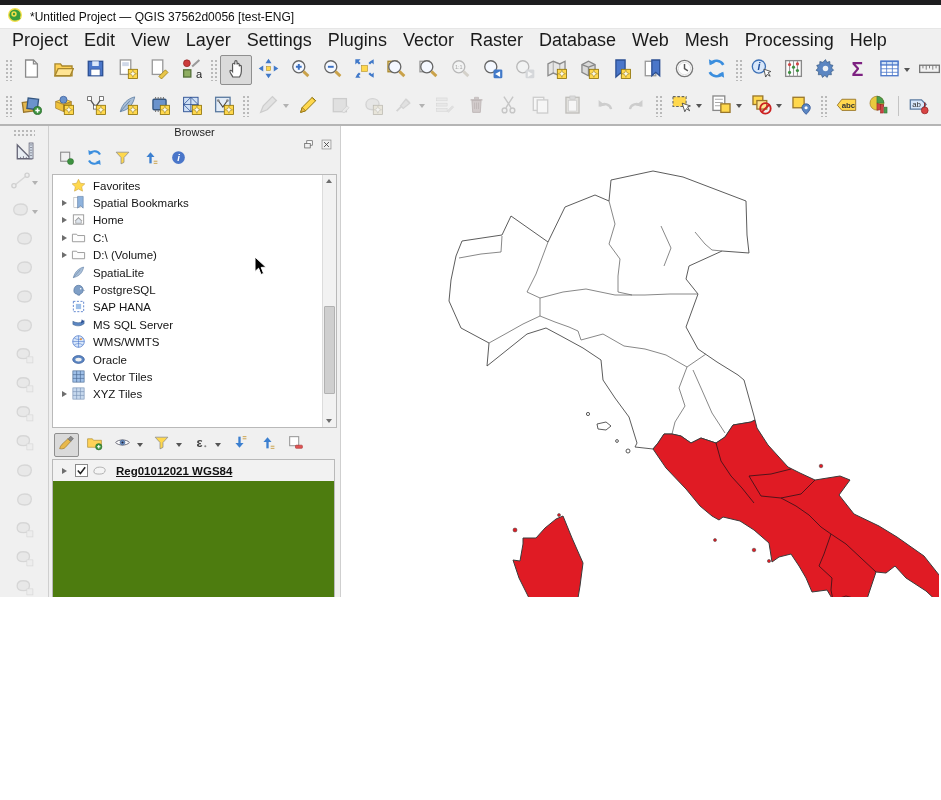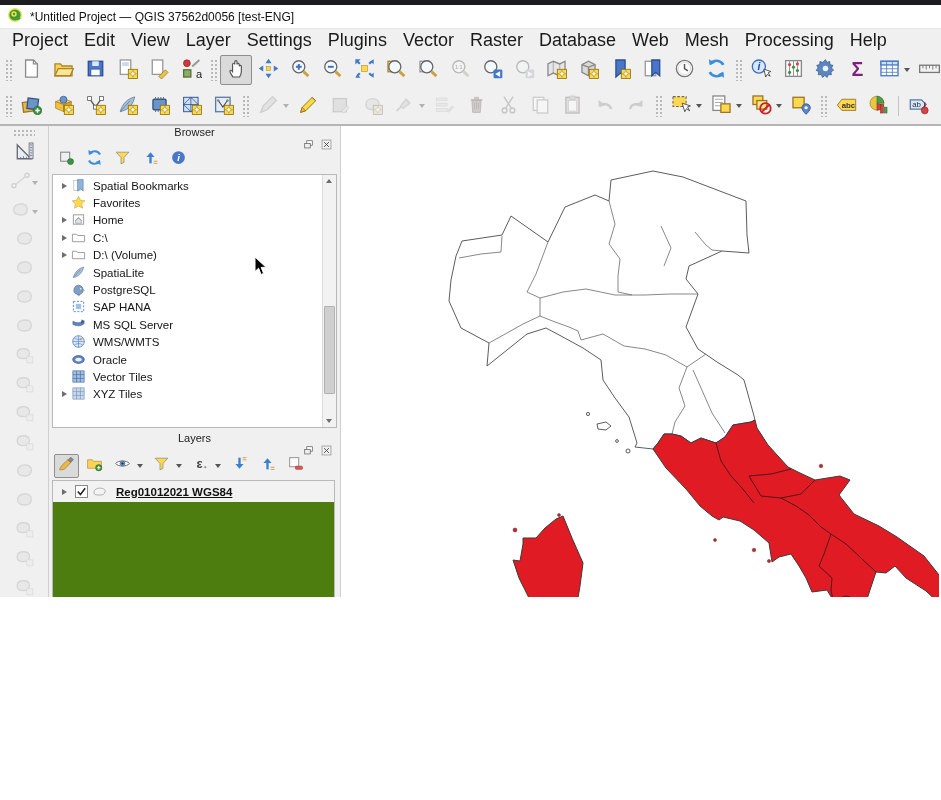--- a/index.html
+++ b/index.html
@@ -707,35 +707,35 @@
             <span class="dtbtn">
               <span><svg viewBox="0 0 16 16">
                   <circle cx="8" cy="8" r="6" fill="#4a76c9"></circle>
                   <text x="8" y="11.5" font-size="9" font-weight="bold" font-style="italic" text-anchor="middle" fill="#fff">i</text>
                 </svg></span>
             </span>
           </div>
         <div class="tree-wrap">
           <div class="tree" id="browser-tree">
               <div class="trow">
+                <span class="texp"></span>
+                <span class="ticon"><svg viewBox="0 0 16 16">
+                    <path d="M8 1.3l2.1 4.3 4.7.6-3.4 3.2.9 4.6L8 11.8 3.7 14l.9-4.6L1.2 6.2l4.7-.6z" fill="#ffd84d" stroke="#c9a13c" stroke-width=".6"></path>
+                  </svg></span>
+                <span>Favorites</span>
+              </div>
+              <div class="trow">
                 <span class="texp">
                   <span class="tri"></span>
                 </span>
                 <span class="ticon"><svg viewBox="0 0 16 16">
                     <rect x="3" y="2.5" width="7" height="11" fill="#fff" stroke="#aaa" stroke-width=".6"></rect>
                     <path d="M7 1.5h6v12.5l-3-2.6-3 2.6z" fill="#8fb3dd" stroke="#5a7aa0" stroke-width=".6"></path>
                   </svg></span>
                 <span>Spatial Bookmarks</span>
-              </div>
-              <div class="trow">
-                <span class="texp"></span>
-                <span class="ticon"><svg viewBox="0 0 16 16">
-                    <path d="M8 1.3l2.1 4.3 4.7.6-3.4 3.2.9 4.6L8 11.8 3.7 14l.9-4.6L1.2 6.2l4.7-.6z" fill="#ffd84d" stroke="#c9a13c" stroke-width=".6"></path>
-                  </svg></span>
-                <span>Favorites</span>
               </div>
               <div class="trow">
                 <span class="texp">
                   <span class="tri"></span>
                 </span>
                 <span class="ticon"><svg viewBox="0 0 16 16">
                     <rect x="2.5" y="3" width="11" height="10" fill="#fdfdfd" stroke="#999"></rect>
                     <path d="M5 9.5L8 6.5l3 3V12H5z" fill="#dfe6ee" stroke="#888" stroke-width=".6"></path>
                     <path d="M4.2 9.5L8 5.7l3.8 3.8" fill="none" stroke="#888" stroke-width=".8"></path>
                   </svg></span>
@@ -834,37 +834,20 @@
               </span>
             <span class="sarr down">
                 <span class="t-down"></span>
               </span>
             <span class="sthumb" style="top:52%;height:34%;"></span>
           </div>
         </div>
       </div>
 
       <div class="dock" style="flex:1;">
-        <div class="dock-title">
-          <span>Layers</span>
-          <span class="dock-btns">
-            <span class="dock-btn">
-                <svg viewBox="0 0 16 16">
-                  <rect x="5.5" y="2.5" width="8" height="6.5" fill="#fff" stroke="#555"></rect>
-                  <rect x="2.5" y="6.5" width="8" height="6.5" fill="#f0f0f0" stroke="#555"></rect>
-                </svg>
-              </span>
-            <span class="dock-btn">
-                <svg viewBox="0 0 16 16">
-                  <rect x="1.5" y="1.5" width="13" height="13" fill="none" stroke="#888" stroke-width="1"></rect>
-                  <path d="M4.5 4.5l7 7M11.5 4.5l-7 7" stroke="#444" stroke-width="1.3"></path>
-                </svg>
-              </span>
-          </span>
-        </div>
         <div class="dock-toolbar" id="layers-tb">
             <span class="dtbtn active">
               <span><svg viewBox="0 0 16 16">
                   <path d="M1.5 13.8c2.4.5 4.3 0 5.4-1.2L12 7 9.4 4.4l-5.6 5.2c-1.2 1.1-1.8 2.7-2.3 4.2z" fill="#e8b84b" stroke="#99762a" stroke-width=".6"></path>
                   <path d="M9.5 4.5L12 2l2.5 2.5-2.6 2.4z" fill="#888" stroke="#555" stroke-width=".5"></path>
                 </svg></span>
             </span>
             <span class="dtbtn">
               <span><svg viewBox="0 0 16 16">
                   <path d="M1.5 12.5v-8h4.5l1 1.4h7.5v6.6z" fill="#ffd257" stroke="#a8872c" stroke-width=".6"></path>

